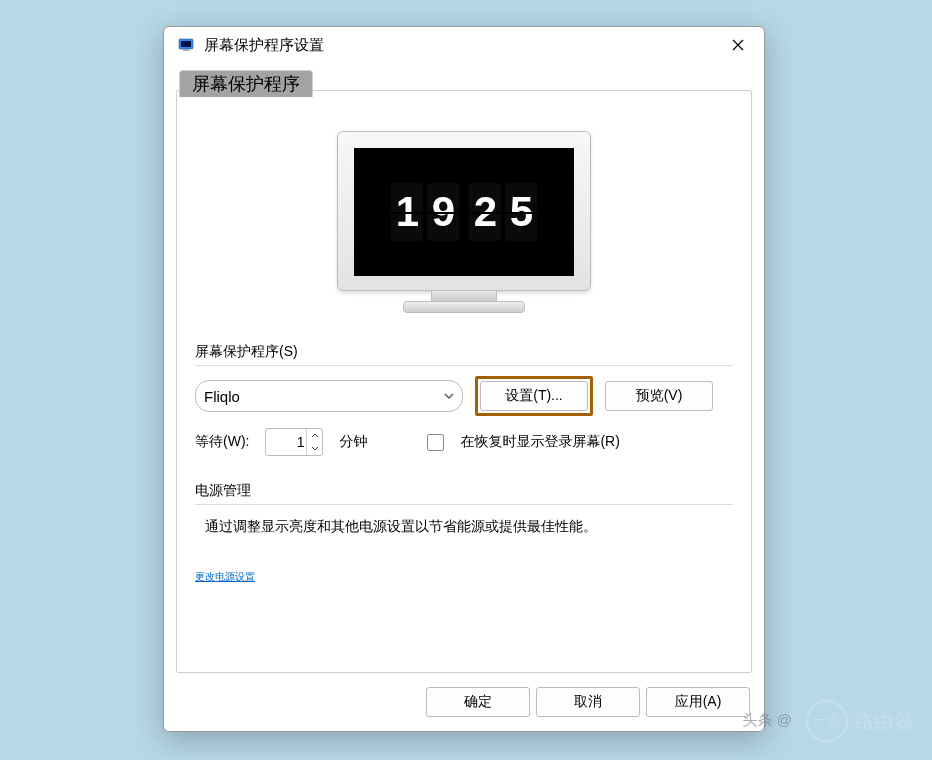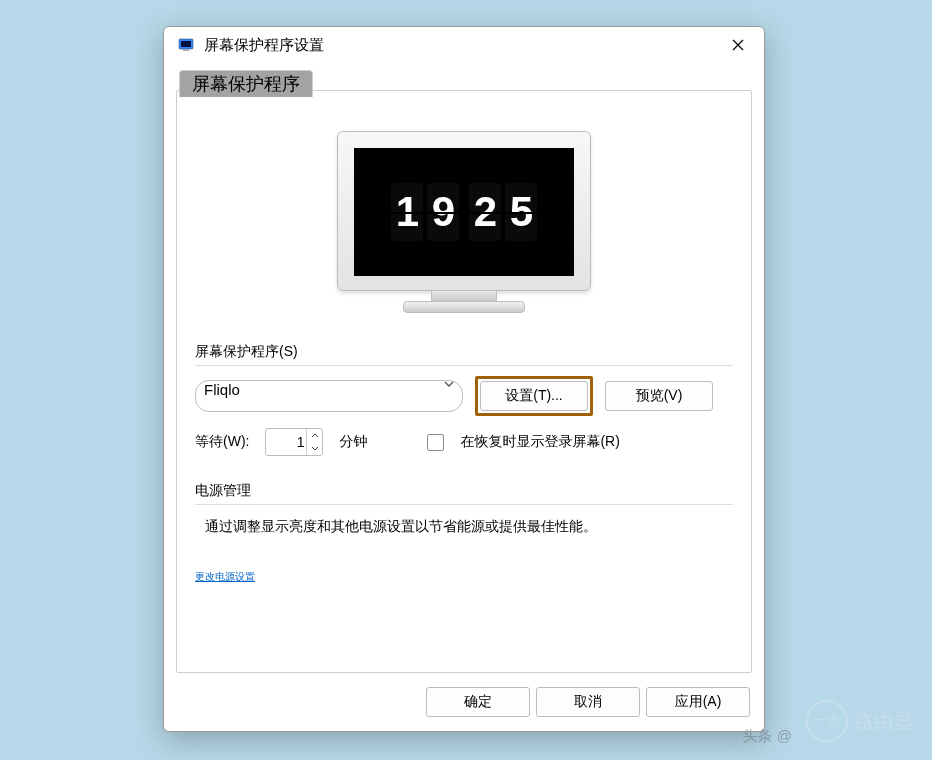--- a/index.html
+++ b/index.html
@@ -18,40 +18,40 @@
   .screen{background:#000;height:128px;display:flex;align-items:center;justify-content:center;gap:10px}
   .flip-col{display:flex;gap:4px}
   .flip-digit{position:relative;width:32px;height:58px;background:#0a0a0a;border-radius:3px;display:flex;align-items:center;justify-content:center;color:#fff;font-family:"Arial Black","Arial Bold",Arial,sans-serif;font-size:42px;font-weight:900;letter-spacing:-1px}
   .flip-digit::after{content:"";position:absolute;left:0;right:0;top:50%;height:2px;background:#000}
   .stand-neck{width:64px;height:10px;margin:0 auto;background:linear-gradient(#e8e8e8,#c9c9c9);border-left:1px solid #bdbdbd;border-right:1px solid #bdbdbd}
   .stand-base{width:120px;height:10px;margin:0 auto;background:linear-gradient(#efefef,#cccccc);border:1px solid #bdbdbd;border-radius:4px}
   
   .group-label{font-size:14px;margin-bottom:4px}
   .hr-under{height:1px;background:#ddd;margin:3px 0 10px 0}
   .ss-row1{display:flex;gap:12px;align-items:center;margin-bottom:12px}
-  .combo{flex:0 0 250px;height:30px;border:1px solid #bcbcbc;border-radius:14px;display:flex;align-items:flex-start;padding:0 8px;cursor:pointer;background:#fff}
+  .combo{flex:0 0 250px;height:30px;border:1px solid #bcbcbc;border-radius:14px;display:flex;align-items:center;padding:0 8px;cursor:pointer;background:#fff}
   .combo-text{flex:1;font-size:15px}
   .btn{height:30px;padding:0 20px;border:1px solid #bcbcbc;border-radius:3px;background:#fdfdfd;display:flex;align-items:center;justify-content:center;font-size:14px;cursor:pointer;min-width:108px;box-sizing:border-box}
   .highlight{border:3px solid #a16207;border-radius:2px;padding:2px;display:inline-block}
   .highlight .btn{border-color:#bcbcbc}
   .ss-row2{display:flex;align-items:center;gap:16px;font-size:14px}
   .num-input{width:56px;height:26px;border:1px solid #bcbcbc;border-radius:3px;display:flex;align-items:center}
   .num-input input{width:36px;border:none;outline:none;text-align:right;font-size:14px;padding-right:2px;background:transparent}
   .spin{width:16px;display:flex;flex-direction:column;height:100%;border-left:1px solid #cfcfcf}
   .spin div{flex:1;display:flex;align-items:center;justify-content:center;cursor:pointer}
   .spin svg{display:block}
   .chk{width:15px;height:15px;border:1px solid #8c8c8c;border-radius:2px;background:#fff;cursor:pointer;flex:none}
   .power-section{margin-top:26px}
   .power-desc{font-size:14px;margin:6px 0 30px 10px;line-height:1.6}
   .link{color:#0066cc;text-decoration:underline;cursor:pointer;font-size:10px}
   .dialog-buttons{position:absolute;right:14px;bottom:14px;display:flex;gap:6px}
   .dialog-buttons .btn{min-width:104px;height:30px}
   .watermark{position:absolute;right:18px;bottom:18px;color:#d6e6ef;opacity:.55;display:flex;align-items:center;gap:6px;font-size:20px;pointer-events:none}
   .watermark .circ{width:38px;height:38px;border:2px solid #d6e6ef;border-radius:50%;display:flex;align-items:center;justify-content:center;font-size:14px}
-  .attribution{position:absolute;right:140px;bottom:14px;color:#6f7b83;font-size:15px;opacity:.6;pointer-events:none}
+  .attribution{position:absolute;right:140px;bottom:30px;color:#6f7b83;font-size:15px;opacity:.6;pointer-events:none}
 </style>
 </head>
 <body>
 
 <div class="dialog">
 
   <div class="titlebar">
     <span class="title-icon">
       <svg width="16" height="16" viewBox="0 0 16 16">
         <rect x="1" y="2" width="14" height="10" rx="1" fill="#3a86ff" stroke="#145" stroke-width=".5"></rect>

